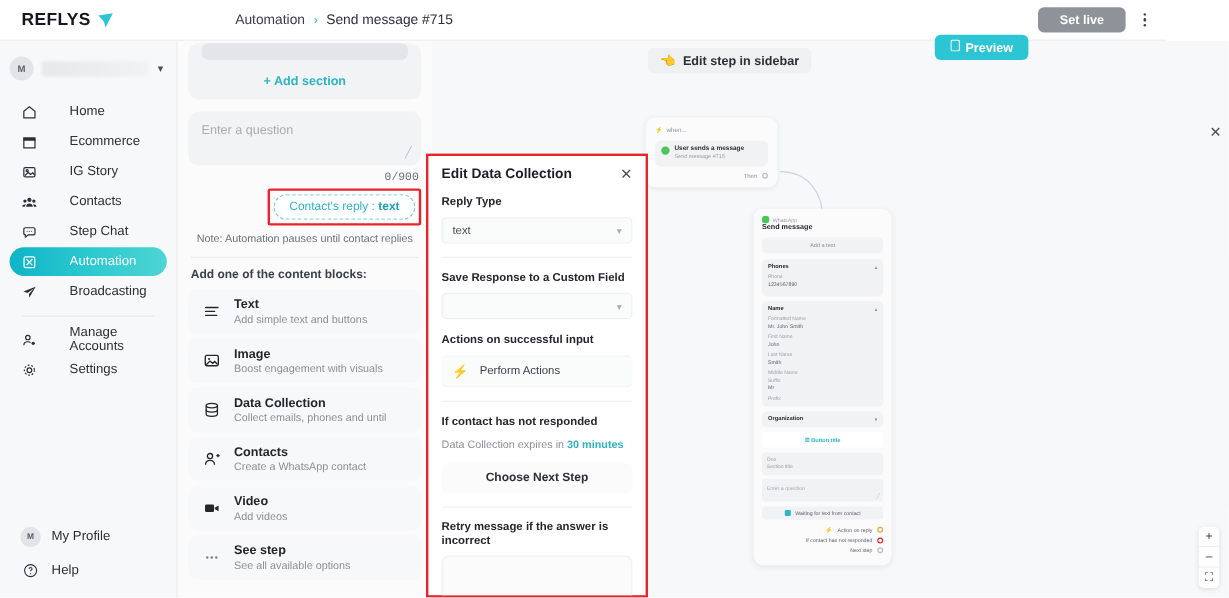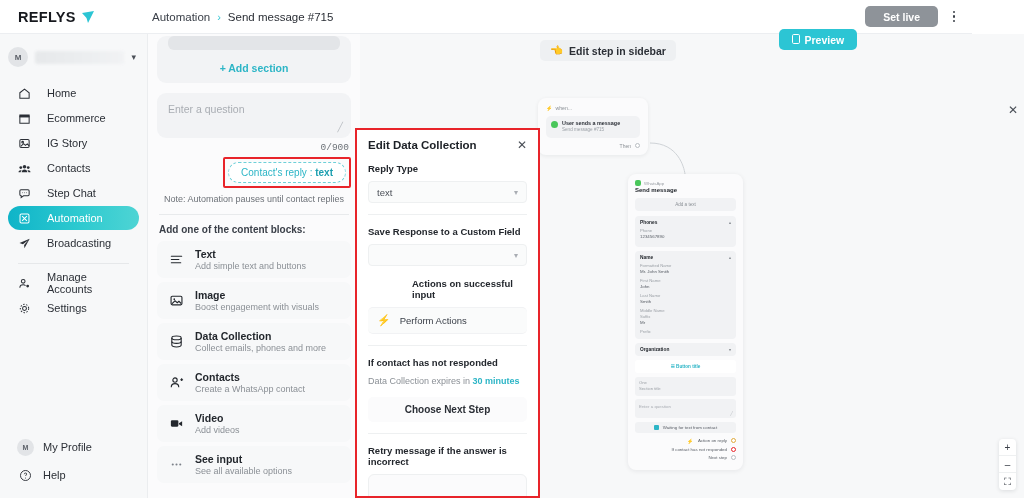--- a/index.html
+++ b/index.html
@@ -9,21 +9,21 @@
     font-family: "Liberation Sans", sans-serif;
     background: #ffffff;
     color: #2b2f36;
   }
   .app { position: relative; width: 1024px; height: 498px; }
 
   
   .topbar {
     position: absolute; top: 0; left: 0; width: 972px; height: 34px;
     background: #ffffff; border-bottom: 1px solid #eceef1;
-    display: flex; align-items: center; z-index: 30;
+    display: flex; align-items: center; z-index: 30; gap: 44px;
   }
   .brand {
     width: 148px; height: 34px; display: flex; align-items: center;
     padding-left: 18px; gap: 5px;
   }
   .brand-text { font-size: 14.5px; font-weight: 700; letter-spacing: .3px; color: #16181d; }
   .brand-mark { width: 14px; height: 14px; position: relative; }
   .brand-mark svg { display:block; }
   .breadcrumb {
     display: flex; align-items: center; gap: 7px;
@@ -69,21 +69,21 @@
   }
   .acct-name {
     flex: 1; height: 13px; border-radius: 3px;
     background: linear-gradient(90deg,#e6e8ea,#eceef0 60%,#f1f2f4);
     filter: blur(1.4px);
   }
   .acct-caret { color: #4a4f57; font-size: 9px; padding-right: 3px; }
 
   .nav { padding: 4px 8px 0 8px; display: flex; flex-direction: column; gap: 1px; }
   .nav-item {
-    display: flex; align-items: center; gap: 16px; height: 24px;
+    display: flex; align-items: center; gap: 27px; height: 24px;
     padding: 0 9px; border-radius: 13px; cursor: pointer;
     font-size: 11px; color: #2b2f36;
   }
   .nav-item .ico { width: 14px; height: 14px; flex: 0 0 14px; display:flex; align-items:center; justify-content:center; }
   .nav-item .ico svg { display:block; }
   .nav-item.active {
     background: linear-gradient(90deg,#0fb4c8 0%, #2ecad0 55%, #4ed4d4 100%);
     color: #ffffff;
   }
   .nav-item.active .ico svg { stroke: #ffffff; }
@@ -458,21 +458,21 @@
     <div class="block">
       <span class="bico">
           <svg width="15" height="15" viewBox="0 0 16 16" fill="none" stroke="#23272d" stroke-width="1.15">
             <ellipse cx="8" cy="4.2" rx="5" ry="2"></ellipse>
             <path d="M3 4.2v7.6c0 1.1 2.2 2 5 2s5-.9 5-2V4.2"></path>
             <path d="M3 8c0 1.1 2.2 2 5 2s5-.9 5-2"></path>
           </svg>
         </span>
       <span class="btxt">
         <span class="bt">Data Collection</span>
-        <span class="bs">Collect emails, phones and more</span>
+        <span class="bs">Collect emails, phones and until</span>
       </span>
     </div>
     <div class="block">
       <span class="bico">
           <svg width="15" height="15" viewBox="0 0 16 16" fill="none" stroke="#23272d" stroke-width="1.2">
             <circle cx="6.4" cy="5.4" r="2.3"></circle>
             <path d="M2.4 13c0-2.3 1.8-3.8 4-3.8s4 1.5 4 3.8"></path>
             <path d="M12 5h3M13.5 3.5v3"></path>
           </svg>
         </span>
@@ -495,21 +495,21 @@
     </div>
     <div class="block">
       <span class="bico">
           <svg width="15" height="15" viewBox="0 0 16 16" fill="#7c8189">
             <circle cx="4" cy="8" r="1.1"></circle>
             <circle cx="8" cy="8" r="1.1"></circle>
             <circle cx="12" cy="8" r="1.1"></circle>
           </svg>
         </span>
       <span class="btxt">
-        <span class="bt">See input</span>
+        <span class="bt">See step</span>
         <span class="bs">See all available options</span>
       </span>
     </div>
   </div>
   <div class="editor-close">✕</div>
 
   <div class="canvas">
     <div class="tooltip">
       <span>👈</span>
       <span>Edit step in sidebar</span>
@@ -635,21 +635,21 @@
       </div>
 
       <div class="dc-div"></div>
 
       <div class="dc-label">Save Response to a Custom Field</div>
       <div class="dc-select">
         <span class="v"></span>
         <span class="car">▾</span>
       </div>
 
-      <div class="dc-label" style="margin-top:12px;margin-left:44px;">Actions on successful input</div>
+      <div class="dc-label" style="margin-top:12px;">Actions on successful input</div>
       <div class="dc-action">
         <span class="bolt">⚡</span>
         <span>Perform Actions</span>
       </div>
 
       <div class="dc-div"></div>
 
       <div class="dc-label">If contact has not responded</div>
       <div class="dc-sub">
         <span>Data Collection expires in </span><span class="hl">30 minutes</span>

